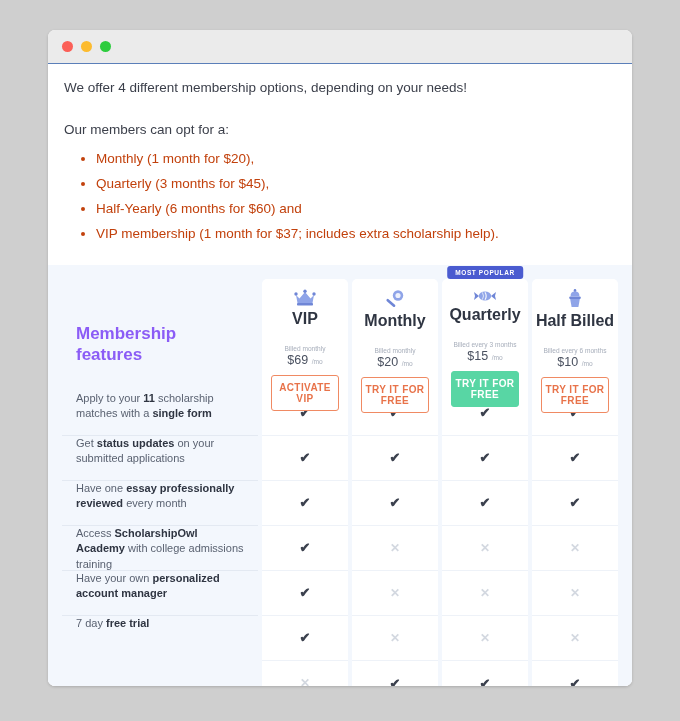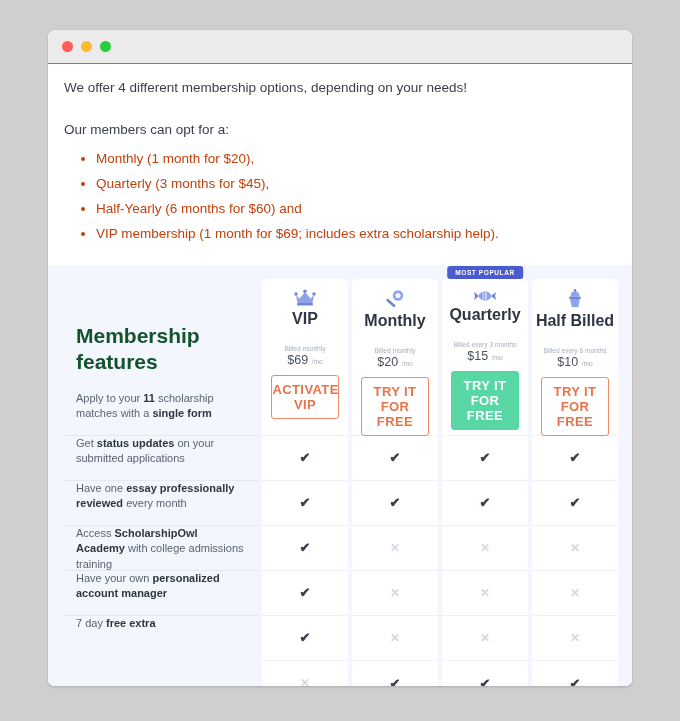--- a/index.html
+++ b/index.html
@@ -85,23 +85,23 @@
     column-gap: 4px;
     align-items: stretch;
   }
 
   
   .featcol {
     display: flex;
     flex-direction: column;
   }
   .feat-title {
-    font-size: 21px;
-    font-weight: bold;
-    color: #14532d;
+    font-size: 17px;
+    font-weight: bold;
+    color: #8b5cf6;
     line-height: 1.25;
     padding: 44px 14px 0 14px;
     height: 112px;
     box-sizing: border-box;
   }
   .feat-row {
     height: 45px;
     display: flex;
     align-items: flex-start;
     font-size: 11px;
@@ -165,21 +165,21 @@
   .plan-price {
     font-size: 12.5px;
     color: #4a5160;
     margin-bottom: 8px;
   }
   .plan-price .per {
     font-size: 6.6px;
     color: #a7aebb;
   }
   .cta {
-    font-size: 13px;
+    font-size: 10px;
     font-weight: bold;
     letter-spacing: 0.4px;
     padding: 6px 0;
     width: 78%;
     text-align: center;
     border-radius: 3px;
     box-sizing: border-box;
     cursor: pointer;
   }
   .cta.outline {
@@ -235,21 +235,21 @@
   <div class="content">
 
     <div class="intro">
       <p>We offer 4 different membership options, depending on your needs!</p>
       <div class="spacer"></div>
       <p>Our members can opt for a:</p>
       <ul>
         <li>Monthly (1 month for $20),</li>
         <li>Quarterly (3 months for $45),</li>
         <li>Half-Yearly (6 months for $60) and</li>
-        <li>VIP membership (1 month for $69; includes extra scholarship help).</li>
+        <li>VIP membership (1 month for $37; includes extra scholarship help).</li>
       </ul>
     </div>
 
     <div class="pricing">
       <div class="ptable" id="ptable">
           <div class="featcol">
             <div class="feat-title">Membership<br>features</div>
             <div class="feat-row">
               <span>Apply to your <b>11</b> scholarship matches with a <b>single form</b></span>
             </div>
@@ -259,21 +259,21 @@
             <div class="feat-row">
               <span>Have one <b>essay professionally reviewed</b> every month</span>
             </div>
             <div class="feat-row">
               <span>Access <b>ScholarshipOwl Academy</b> with college admissions training</span>
             </div>
             <div class="feat-row">
               <span>Have your own <b>personalized account manager</b></span>
             </div>
             <div class="feat-row">
-              <span>7 day <b>free extra</b></span>
+              <span>7 day <b>free trial</b></span>
             </div>
           </div>
           <div class="plancol">
             <div class="plan-head">
               <div class="plan-icon">
                 <svg width="22" height="18" viewBox="0 0 22 18">
                   <path d="M2 6 L5.5 9.5 L11 3 L16.5 9.5 L20 6 L18.5 14 L3.5 14 Z" fill="#8fa4e8"></path>
                   <rect x="3" y="14" width="16" height="2.6" rx="0.8" fill="#6f86d6"></rect>
                   <circle cx="2" cy="5" r="1.7" fill="#6f86d6"></circle>
                   <circle cx="11" cy="2.2" r="1.7" fill="#6f86d6"></circle>

